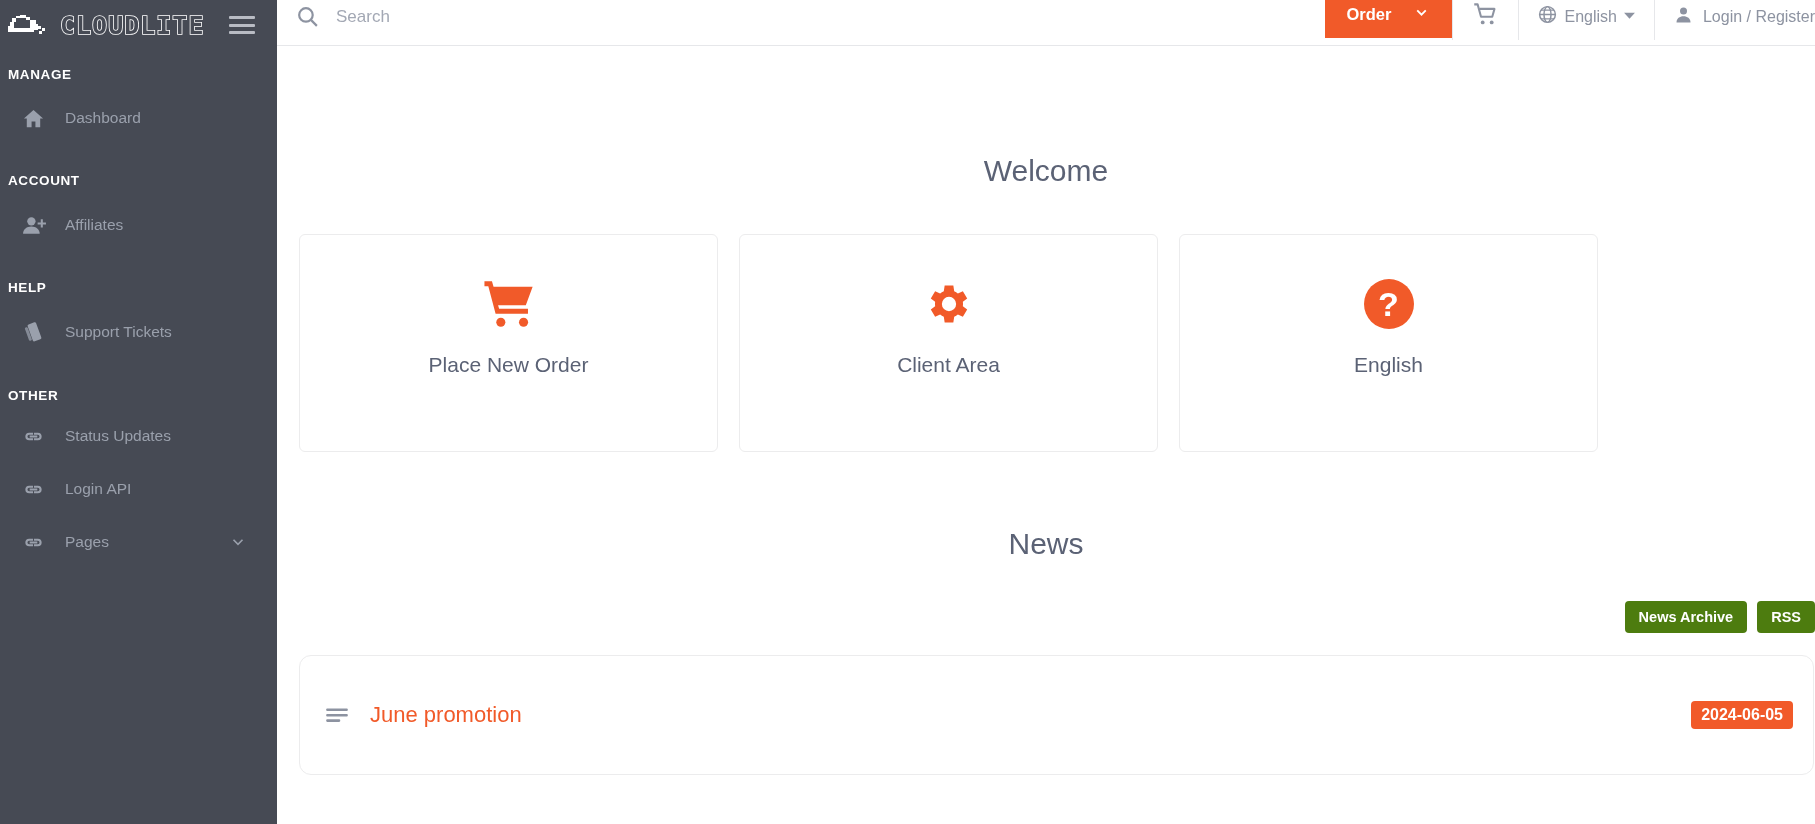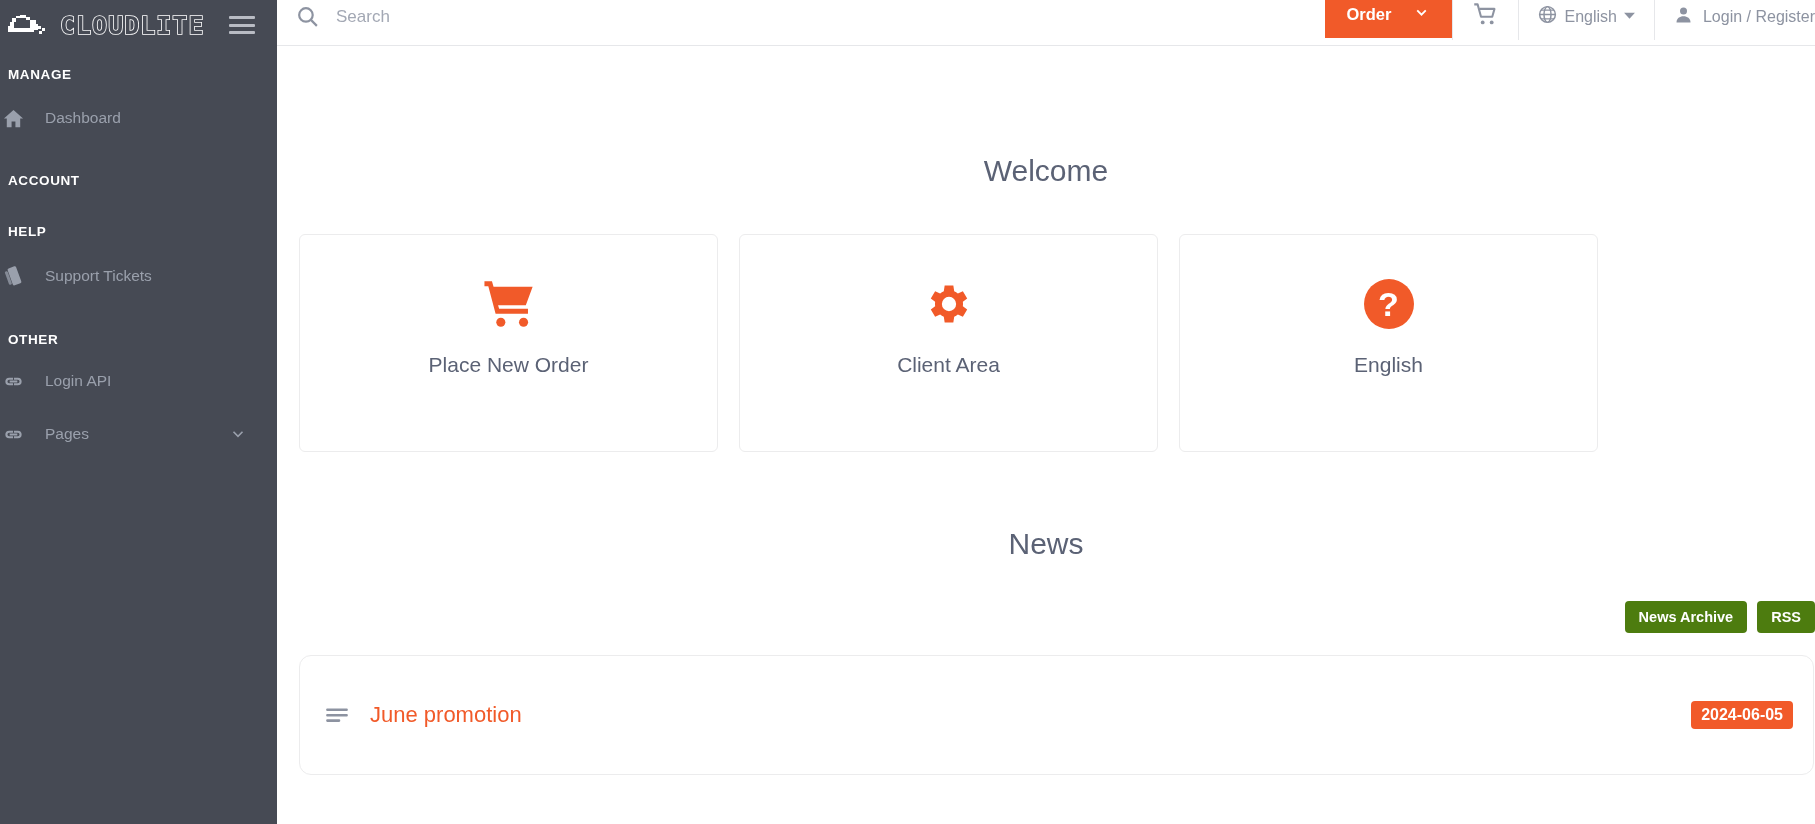--- a/index.html
+++ b/index.html
@@ -46,21 +46,21 @@
     font-weight: 600;
     letter-spacing: .6px;
     padding: 0 0 0 8px;
     margin: 0;
     height: 18px;
     display: flex; align-items: center; text-align: center;
   }
   .sb-item {
     display: flex; align-items: center;
     height: 40px;
-    padding-left: 2px;
+    padding-left: 22px;
     cursor: pointer;
     position: relative;
   }
   .sb-ico {
     width: 34px; flex: 0 0 34px;
     display: flex; align-items: center; justify-content: flex-start;
     color: #9aa0ac;
   }
   .sb-ico svg { display: block; }
   .sb-label {
@@ -272,39 +272,57 @@
       <span class="sb-ico">
         <svg width="23" height="23" viewBox="0 0 24 24" fill="currentColor">
             <path d="M12 3 2 12h3v9h5v-6h4v6h5v-9h3z"></path>
           </svg>
       </span>
       <span class="sb-label">Dashboard</span>
     </div>
 
     <div style="height:33px"></div>
     <div class="sb-section">ACCOUNT</div>
+    <div class="sb-item" style="margin-top:16px">
+      <span class="sb-ico">
+        <svg width="25" height="25" viewBox="0 0 24 24" fill="currentColor">
+          <circle cx="9" cy="8" r="4"></circle>
+            <path d="M1 20c0-4.4 3.6-7 8-7s8 2.6 8 7z"></path>
+          <path d="M18 6h2v3h3v2h-3v3h-2v-3h-3V9h3z"></path>
+        </svg>
+      </span>
+      <span class="sb-label">Affiliates</span>
+    </div>
 
     <div style="height:33px"></div>
     <div class="sb-section">HELP</div>
     <div class="sb-item" style="margin-top:16px">
       <span class="sb-ico">
         <svg width="24" height="24" viewBox="0 0 24 24" fill="currentColor">
           <g transform="rotate(-20 12 12)">
             <rect x="8" y="3" width="9" height="18" rx="1.5"></rect>
             <rect x="4.5" y="5" width="3" height="14" rx="1.2" opacity=".75"></rect>
           </g>
         </svg>
       </span>
       <span class="sb-label">Support Tickets</span>
     </div>
 
     <div style="height:34px"></div>
     <div class="sb-section">OTHER</div>
 
 
+    <div class="sb-item" style="margin-top:12px">
+      <span class="sb-ico">
+        <svg width="23" height="23" viewBox="0 0 24 24" fill="currentColor">
+            <path d="M7.5 8h4v2.2h-4a1.8 1.8 0 0 0 0 3.6h4V16h-4a4 4 0 0 1 0-8zm9 0a4 4 0 0 1 0 8h-4v-2.2h4a1.8 1.8 0 0 0 0-3.6h-4V8zM8 10.9h8v2.2H8z"></path>
+          </svg>
+      </span>
+      <span class="sb-label">Status Updates</span>
+    </div>
 
     <div class="sb-item" style="margin-top:13px">
       <span class="sb-ico">
         <svg width="23" height="23" viewBox="0 0 24 24" fill="currentColor">
             <path d="M7.5 8h4v2.2h-4a1.8 1.8 0 0 0 0 3.6h4V16h-4a4 4 0 0 1 0-8zm9 0a4 4 0 0 1 0 8h-4v-2.2h4a1.8 1.8 0 0 0 0-3.6h-4V8zM8 10.9h8v2.2H8z"></path>
           </svg>
       </span>
       <span class="sb-label">Login API</span>
     </div>
 

